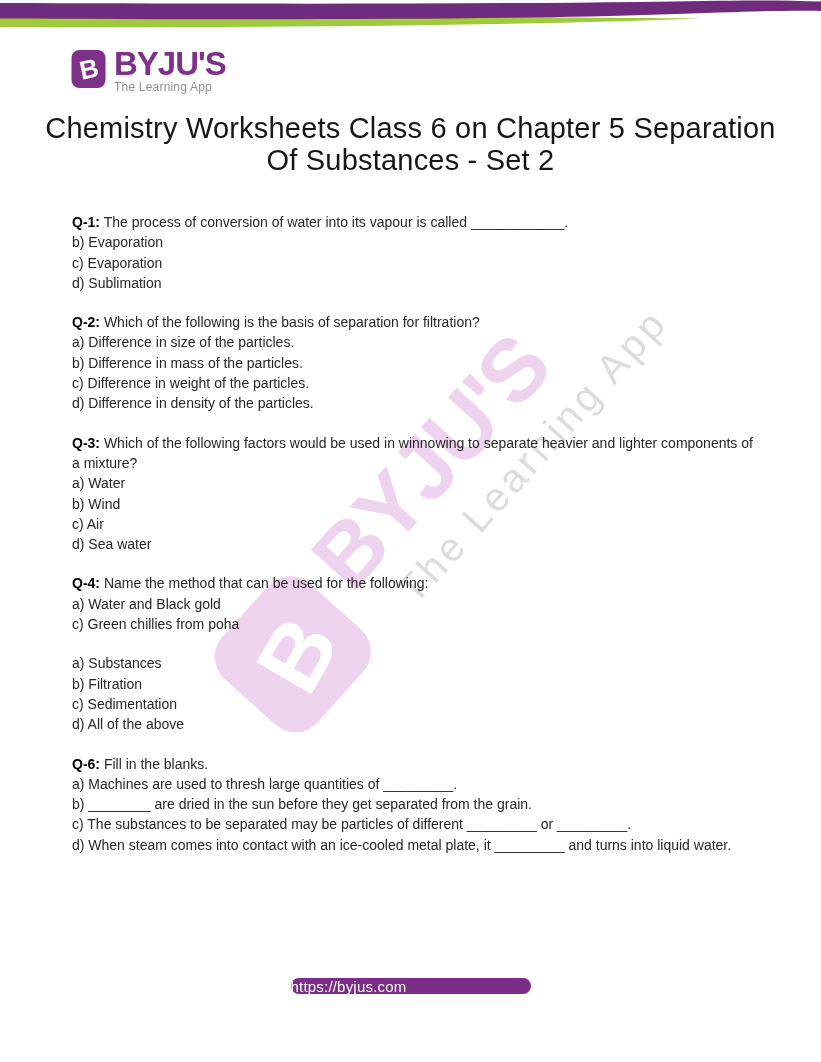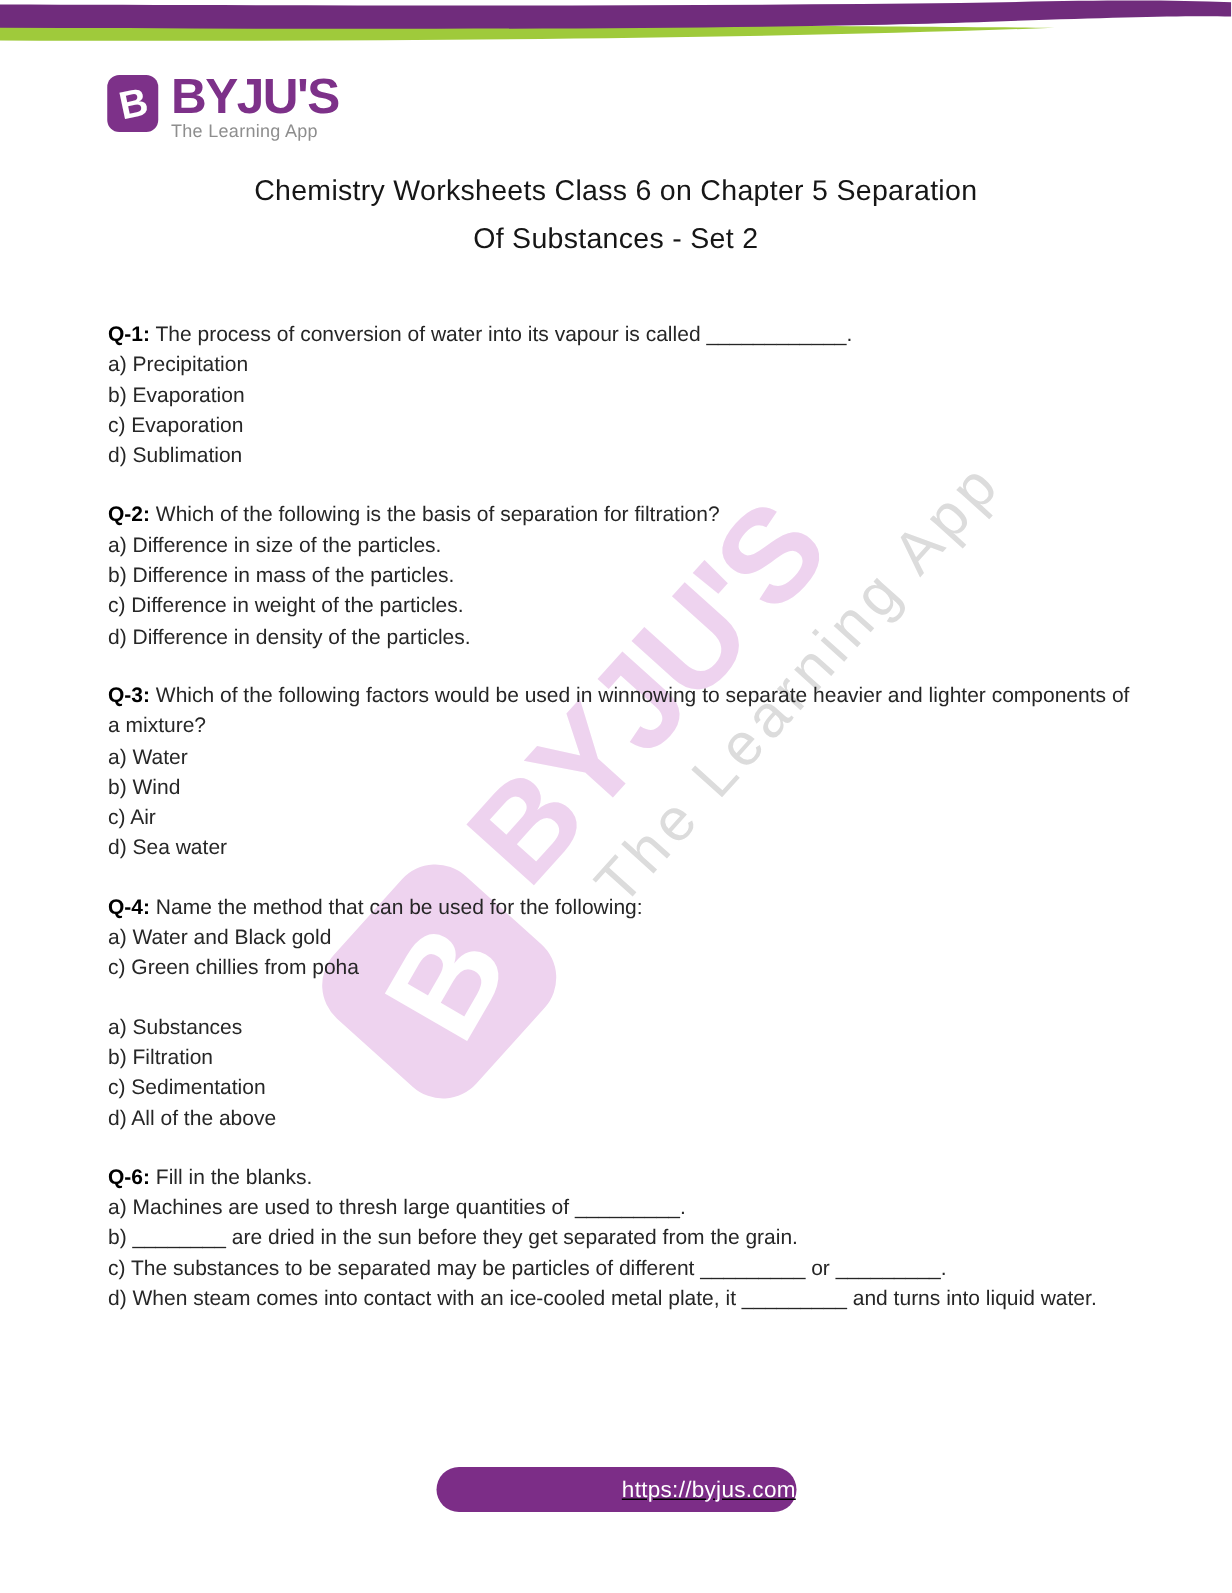--- a/index.html
+++ b/index.html
@@ -18,21 +18,21 @@
   .logo{position:absolute;left:71px;top:49px;display:flex;gap:8px;align-items:flex-start;z-index:2;}
   .logo-text{display:flex;flex-direction:column;}
   .logo-brand{
     font-size:33px;font-weight:bold;color:var(--brand-purple,#7d3189);
     letter-spacing:-1px;line-height:30px;
   }
   .logo-tagline{font-size:12px;color:#8e8e8e;letter-spacing:.2px;margin-top:1px;}
   
   .title{
     position:absolute;top:112px;left:40px;right:40px;z-index:2;
-    text-align:center;font-size:19px;line-height:32px;color:#161616;
+    text-align:center;font-size:29px;line-height:32px;color:#161616;
     letter-spacing:.2px;font-weight:400;
   }
   
   .watermark{
     position:absolute;left:155px;top:425px;z-index:1;
     display:flex;align-items:center;gap:18px;
     transform:rotate(-48deg);
     pointer-events:none;
   }
   .wm-icon{flex:0 0 auto;}
@@ -48,23 +48,23 @@
   
   .content{
     position:absolute;left:72px;top:212px;width:692px;z-index:2;
     font-size:14px;line-height:20.3px;color:#262626;
   }
   .qblock{margin-bottom:19px;}
   .qlabel{font-weight:bold;color:#000000;}
   
   .footer-pill{
     position:absolute;left:50%;top:978px;transform:translateX(-50%);
-    width:240px;height:30px;border-radius:16px;z-index:2;
+    width:240px;height:16px;border-radius:16px;z-index:2;
     background:var(--footer-purple,#7c2d87);
-    display:flex;align-items:center;justify-content:flex-end;text-decoration:underline;
+    display:flex;align-items:center;justify-content:flex-start;
   }
   .footer-pill span{color:#ffffff;font-size:15px;letter-spacing:.2px;}
 </style>
 </head>
 <body>
 
 <div class="page">
 
   <svg class="swoosh" width="821" height="36" viewBox="0 0 821 36" aria-hidden="true">
     <path d="M0,14 L0,27 C250,28 520,25.5 703,18.5 C560,17.5 280,15 0,14 Z" style="fill:var(--band-green,#9fca3b)"></path>
@@ -95,21 +95,20 @@
     <div class="wm-col">
       <span class="wm-brand">BYJU'S</span>
       <span class="wm-tagline">The Learning App</span>
     </div>
   </div>
 
   <div class="content">
     <div class="qblock">
       <div><span class="qlabel">Q-1:</span> <span class="qtext">The process of conversion of water into its vapour is called ____________.</span></div>
       <div>
-          <div>a) Precipitation</div>
           <div>b) Evaporation</div>
           <div>c) Evaporation</div>
           <div>d) Sublimation</div>
         </div>
     </div>
 
     <div class="qblock">
       <div><span class="qlabel">Q-2:</span> <span class="qtext">Which of the following is the basis of separation for filtration?</span></div>
       <div>
           <div>a) Difference in size of the particles.</div>

